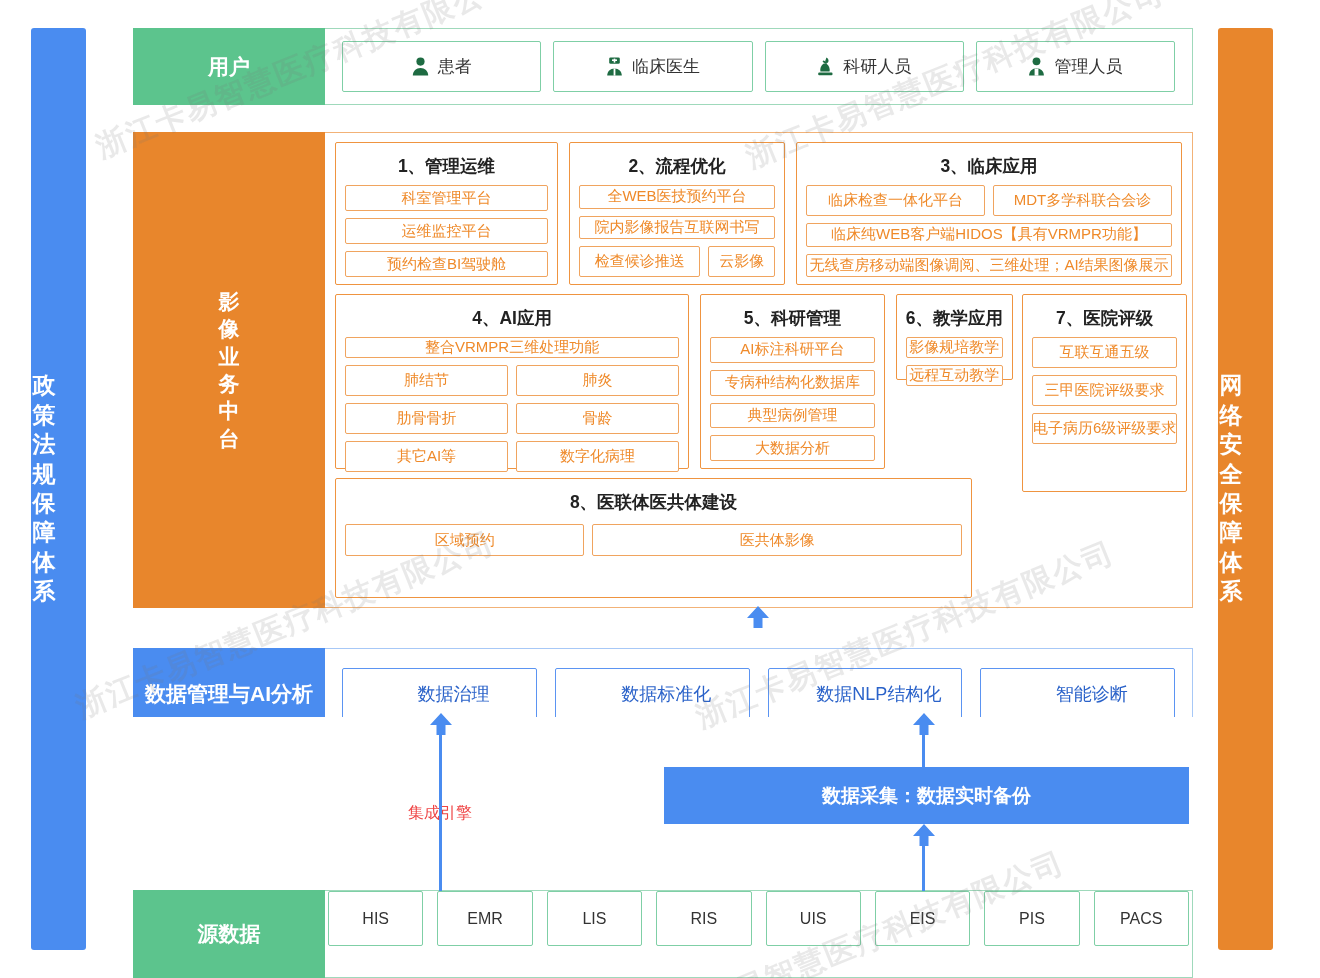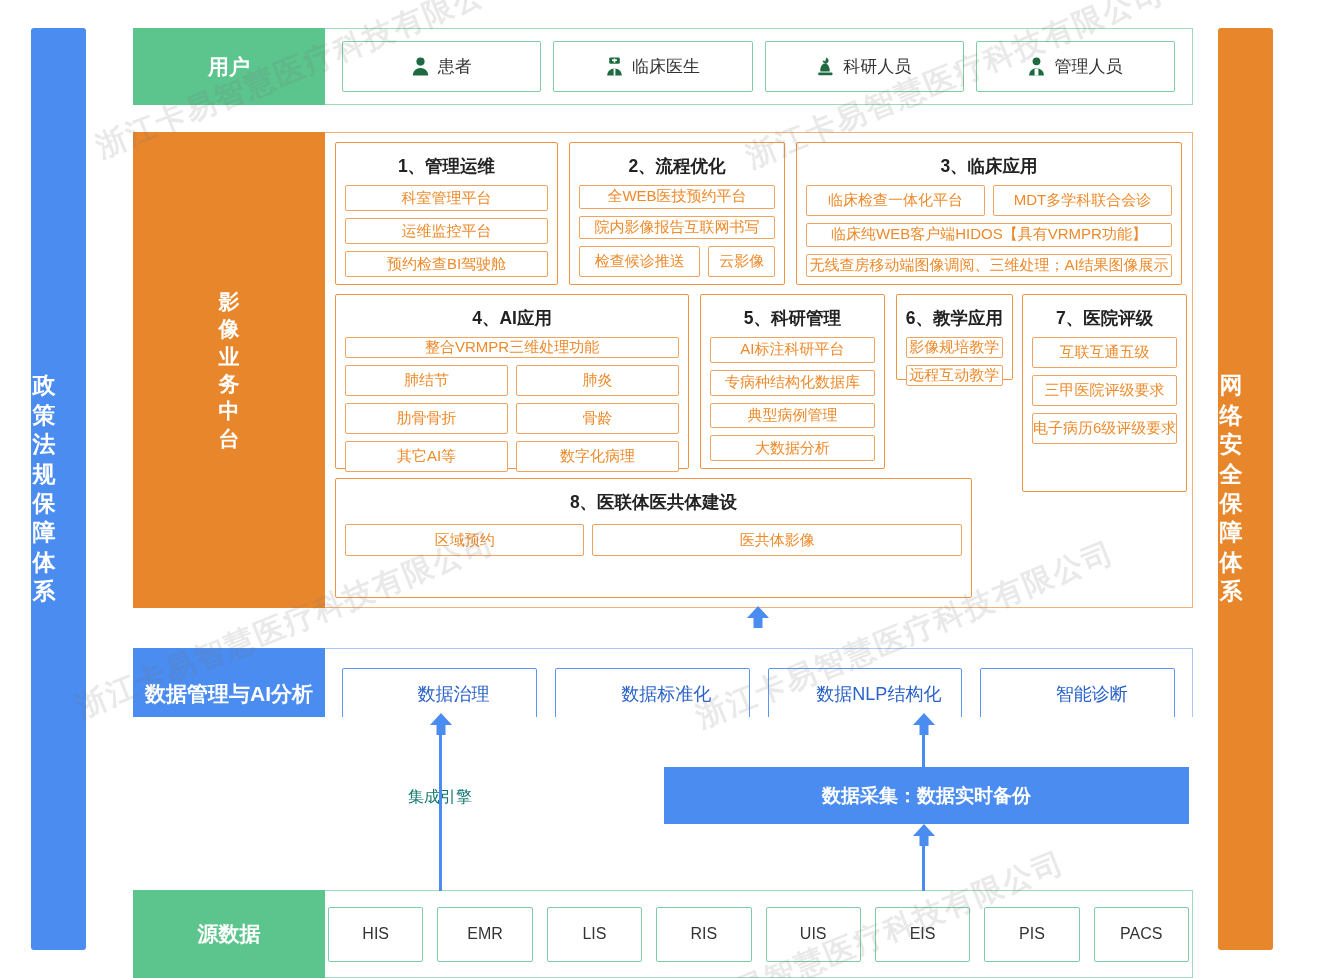--- a/index.html
+++ b/index.html
@@ -88,32 +88,32 @@
   #row-data .rowbody{background:#fff;border:1px solid #a7c8f7;border-left:none;
     display:flex;align-items:center;gap:18px;padding:0 17px;}
   .data-box{
     flex:1;height:50px;border:1px solid #5b94f2;border-radius:2px;background:#fff;
     display:flex;align-items:center;justify-content:center;font-size:18px;color:#2a62c9;padding-left:28px;
   }
 
   
   #row-gap{top:689px;height:173px;}
   #gap-white{position:absolute;left:0;top:0;width:1060px;height:173px;background:#fff;}
-  #engine-label{position:absolute;left:275px;top:70px;font-size:16px;color:#0f766e;text-align:center;}
+  #engine-label{position:absolute;left:275px;top:86px;font-size:16px;color:#ef4444;text-align:center;}
   #collect-bar{
     position:absolute;left:531px;top:50px;width:525px;height:57px;background:#4a8cf0;
     color:#fff;font-size:19px;font-weight:bold;
     display:flex;align-items:center;justify-content:center;
   }
 
   
   #row-src{top:862px;height:88px;}
   #row-src .rowlabel{background:#5cc48d;}
   #row-src .rowbody{background:#fff;border:1px solid #9fd9bb;border-left:none;
-    display:flex;align-items:center;gap:14px;padding:0 3px;}
+    display:flex;gap:14px;padding:0 3px;}
   .src-box{
     flex:1;height:53px;border:1px solid #7fcfa6;border-radius:2px;background:#fff;
     display:flex;align-items:center;justify-content:center;font-size:16px;color:#333;
   }
 
   
   .arrow{position:absolute;z-index:3;}
 </style>
 </head>
 <body>

